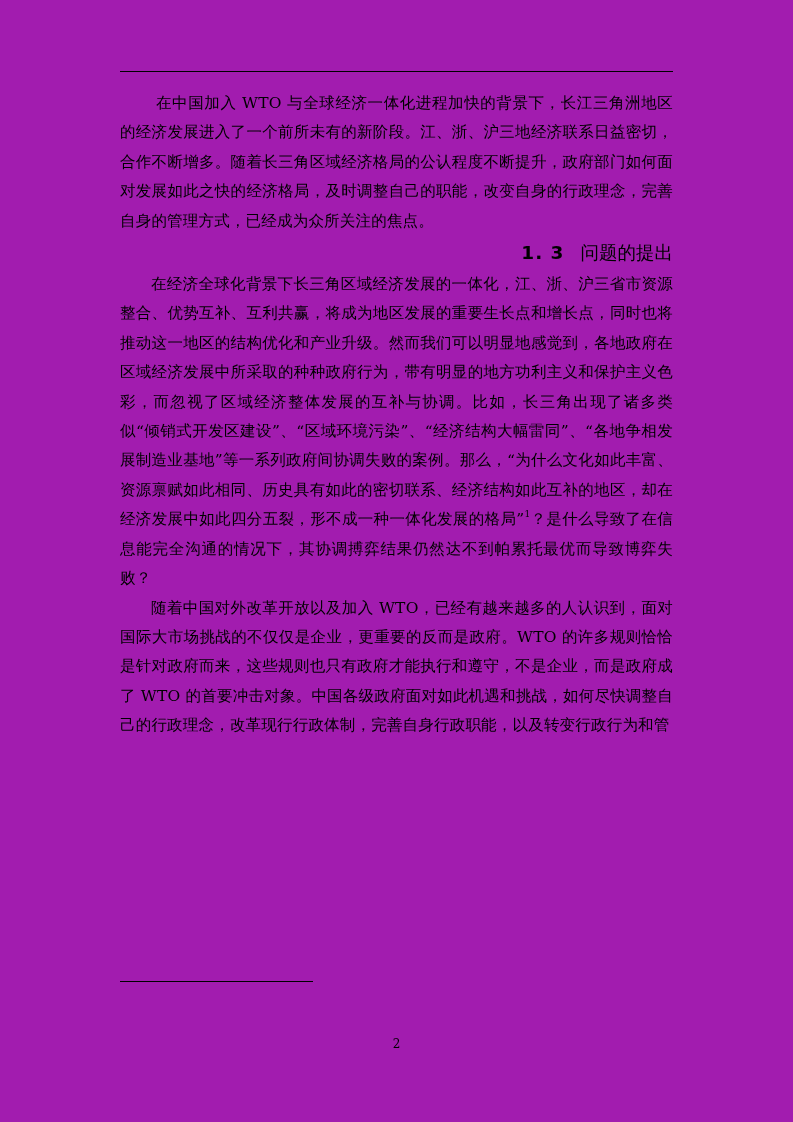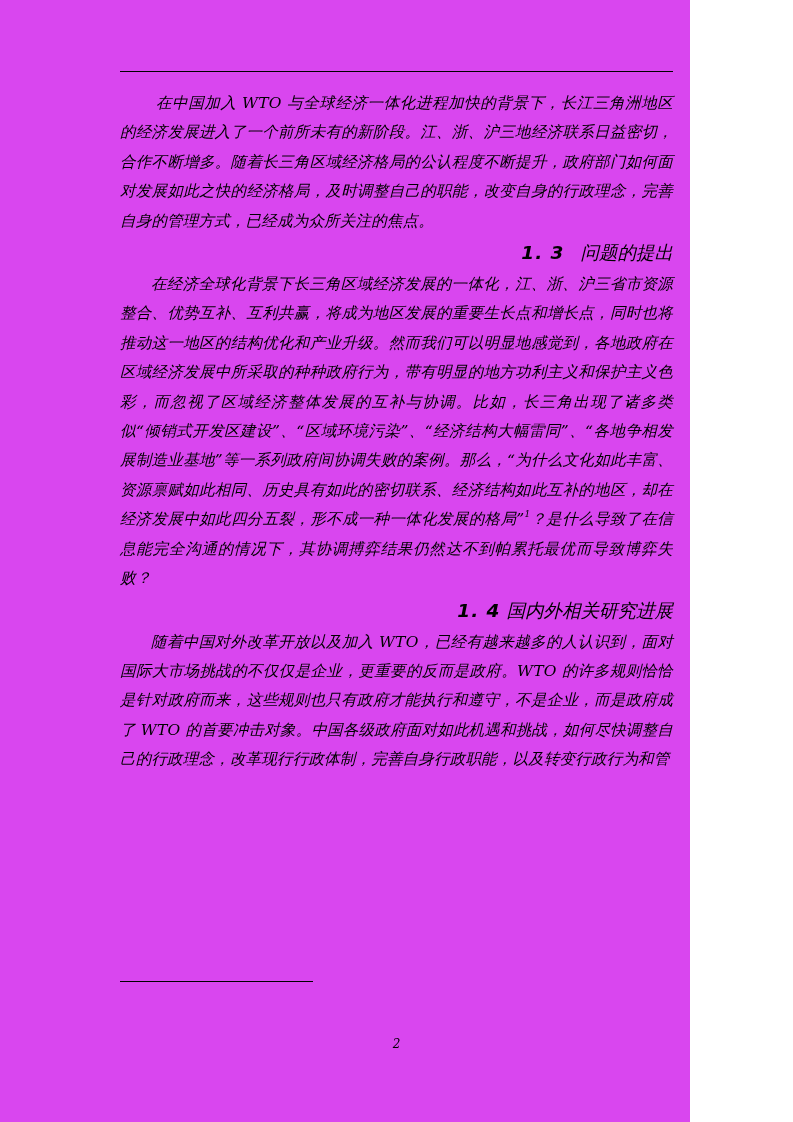--- a/index.html
+++ b/index.html
@@ -1,18 +1,18 @@
 <!DOCTYPE html>
 <html><head>
   <meta charset="utf-8">
   <style>
     html, body { margin: 0; padding: 0; background: #ffffff; }
     body { width: 793px; height: 1122px; position: relative; overflow: hidden;
            font-family: "DejaVu Serif", "Liberation Serif", serif; color: #000; }
-    .page { position: absolute; left: 0; top: 0; width: 690px; height: 1122px; background: #d946ef; font-style: italic; }
+    .page { position: absolute; left: 0; top: 0; width: 793px; height: 1122px; background: #a21caf; }
     .header-rule { position: absolute; left: 120px; top: 71px; width: 553px; height: 0; border-top: 1px solid #000; }
     .body { position: absolute; left: 120px; top: 89px; width: 553px; }
     .para { font-size: 15.5px; line-height: 29.4px; text-align: justify; text-indent: 31px; margin: 0; letter-spacing: 0.2px; }
     .para.first { text-indent: 36px; }
     .heading { font-family: "DejaVu Sans", "Liberation Sans", sans-serif; font-size: 18.5px; line-height: 30px; margin: 2px 0 2px 0; color: #000; text-align: right; }
     .heading .num { font-weight: bold; margin-right: 16px; letter-spacing: 1px; }
     .heading.h14 .num { margin-right: 6px; }
     .sup { font-size: 9px; vertical-align: 7px; line-height: 0; }
     .fn-rule { position: absolute; left: 120px; top: 981px; width: 193px; height: 0; border-top: 1px solid #000; }
     .footnote { position: absolute; left: 120px; top: 989px; width: 553px; font-size: 12.2px; line-height: 19px; text-align: justify; }
@@ -26,22 +26,19 @@
   <div class="header-rule"></div>
 
   <div class="body">
     <p class="para first">在中国加入 WTO 与全球经济一体化进程加快的背景下，长江三角洲地区的经济发展进入了一个前所未有的新阶段。江、浙、沪三地经济联系日益密切，合作不断增多。随着长三角区域经济格局的公认程度不断提升，政府部门如何面对发展如此之快的经济格局，及时调整自己的职能，改变自身的行政理念，完善自身的管理方式，已经成为众所关注的焦点。</p>
 
     <div class="heading h13">
       <span class="num">1. 3</span><span>问题的提出</span>
     </div>
     <p class="para"><span>在经济全球化背景下长三角区域经济发展的一体化，江、浙、沪三省市资源整合、优势互补、互利共赢，将成为地区发展的重要生长点和增长点，同时也将推动这一地区的结构优化和产业升级。然而我们可以明显地感觉到，各地政府在区域经济发展中所采取的种种政府行为，带有明显的地方功利主义和保护主义色彩，而忽视了区域经济整体发展的互补与协调。比如，长三角出现了诸多类似“倾销式开发区建设”、“区域环境污染”、“经济结构大幅雷同”、“各地争相发展制造业基地”等一系列政府间协调失败的案例。那么，“为什么文化如此丰富、资源禀赋如此相同、历史具有如此的密切联系、经济结构如此互补的地区，却在经济发展中如此四分五裂，形不成一种一体化发展的格局”</span><span class="sup">1</span><span>？是什么导致了在信息能完全沟通的情况下，其协调搏弈结果仍然达不到帕累托最优而导致博弈失败？</span></p>
 
-    <div class="heading h14">
-      <span class="num">1. 4</span><span>国内外相关研究进展</span>
-    </div>
     <p class="para">随着中国对外改革开放以及加入 WTO，已经有越来越多的人认识到，面对国际大市场挑战的不仅仅是企业，更重要的反而是政府。WTO 的许多规则恰恰是针对政府而来，这些规则也只有政府才能执行和遵守，不是企业，而是政府成了 WTO 的首要冲击对象。中国各级政府面对如此机遇和挑战，如何尽快调整自己的行政理念，改革现行行政体制，完善自身行政职能，以及转变行政行为和管</p>
   </div>
 
   <div class="fn-rule"></div>
 
   <div class="page-number">2</div>
 </div>
 
 </body></html>

